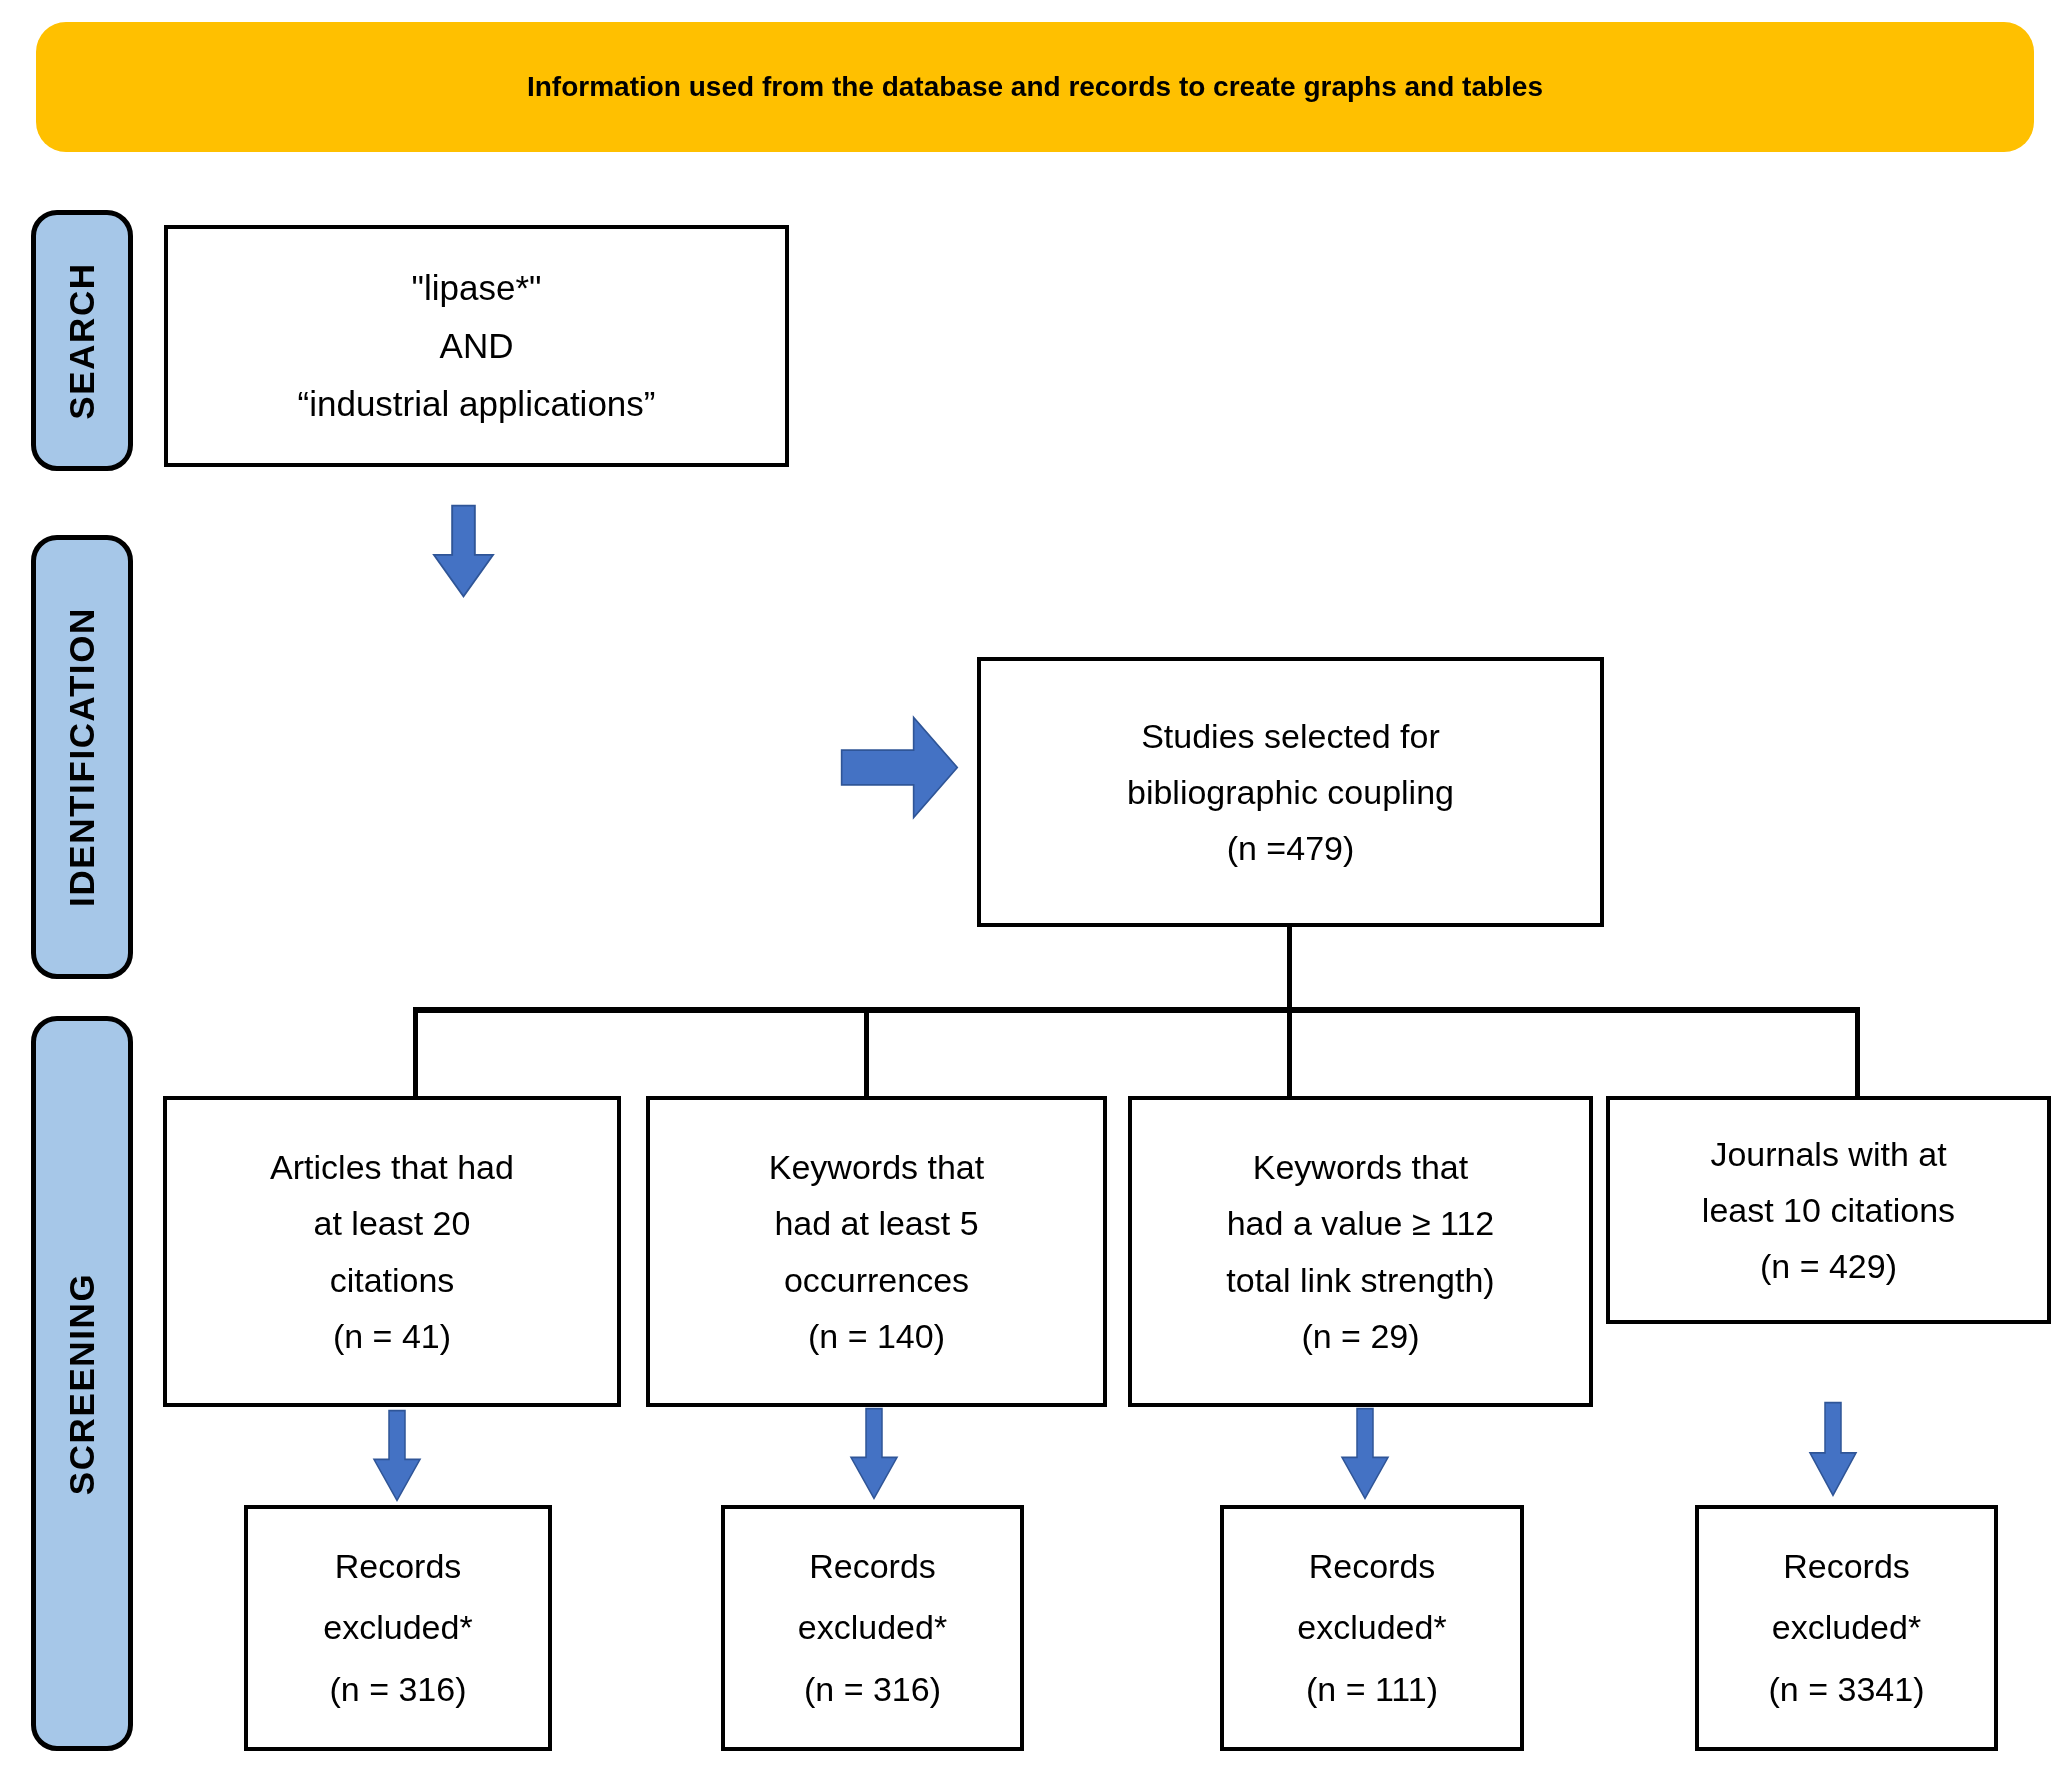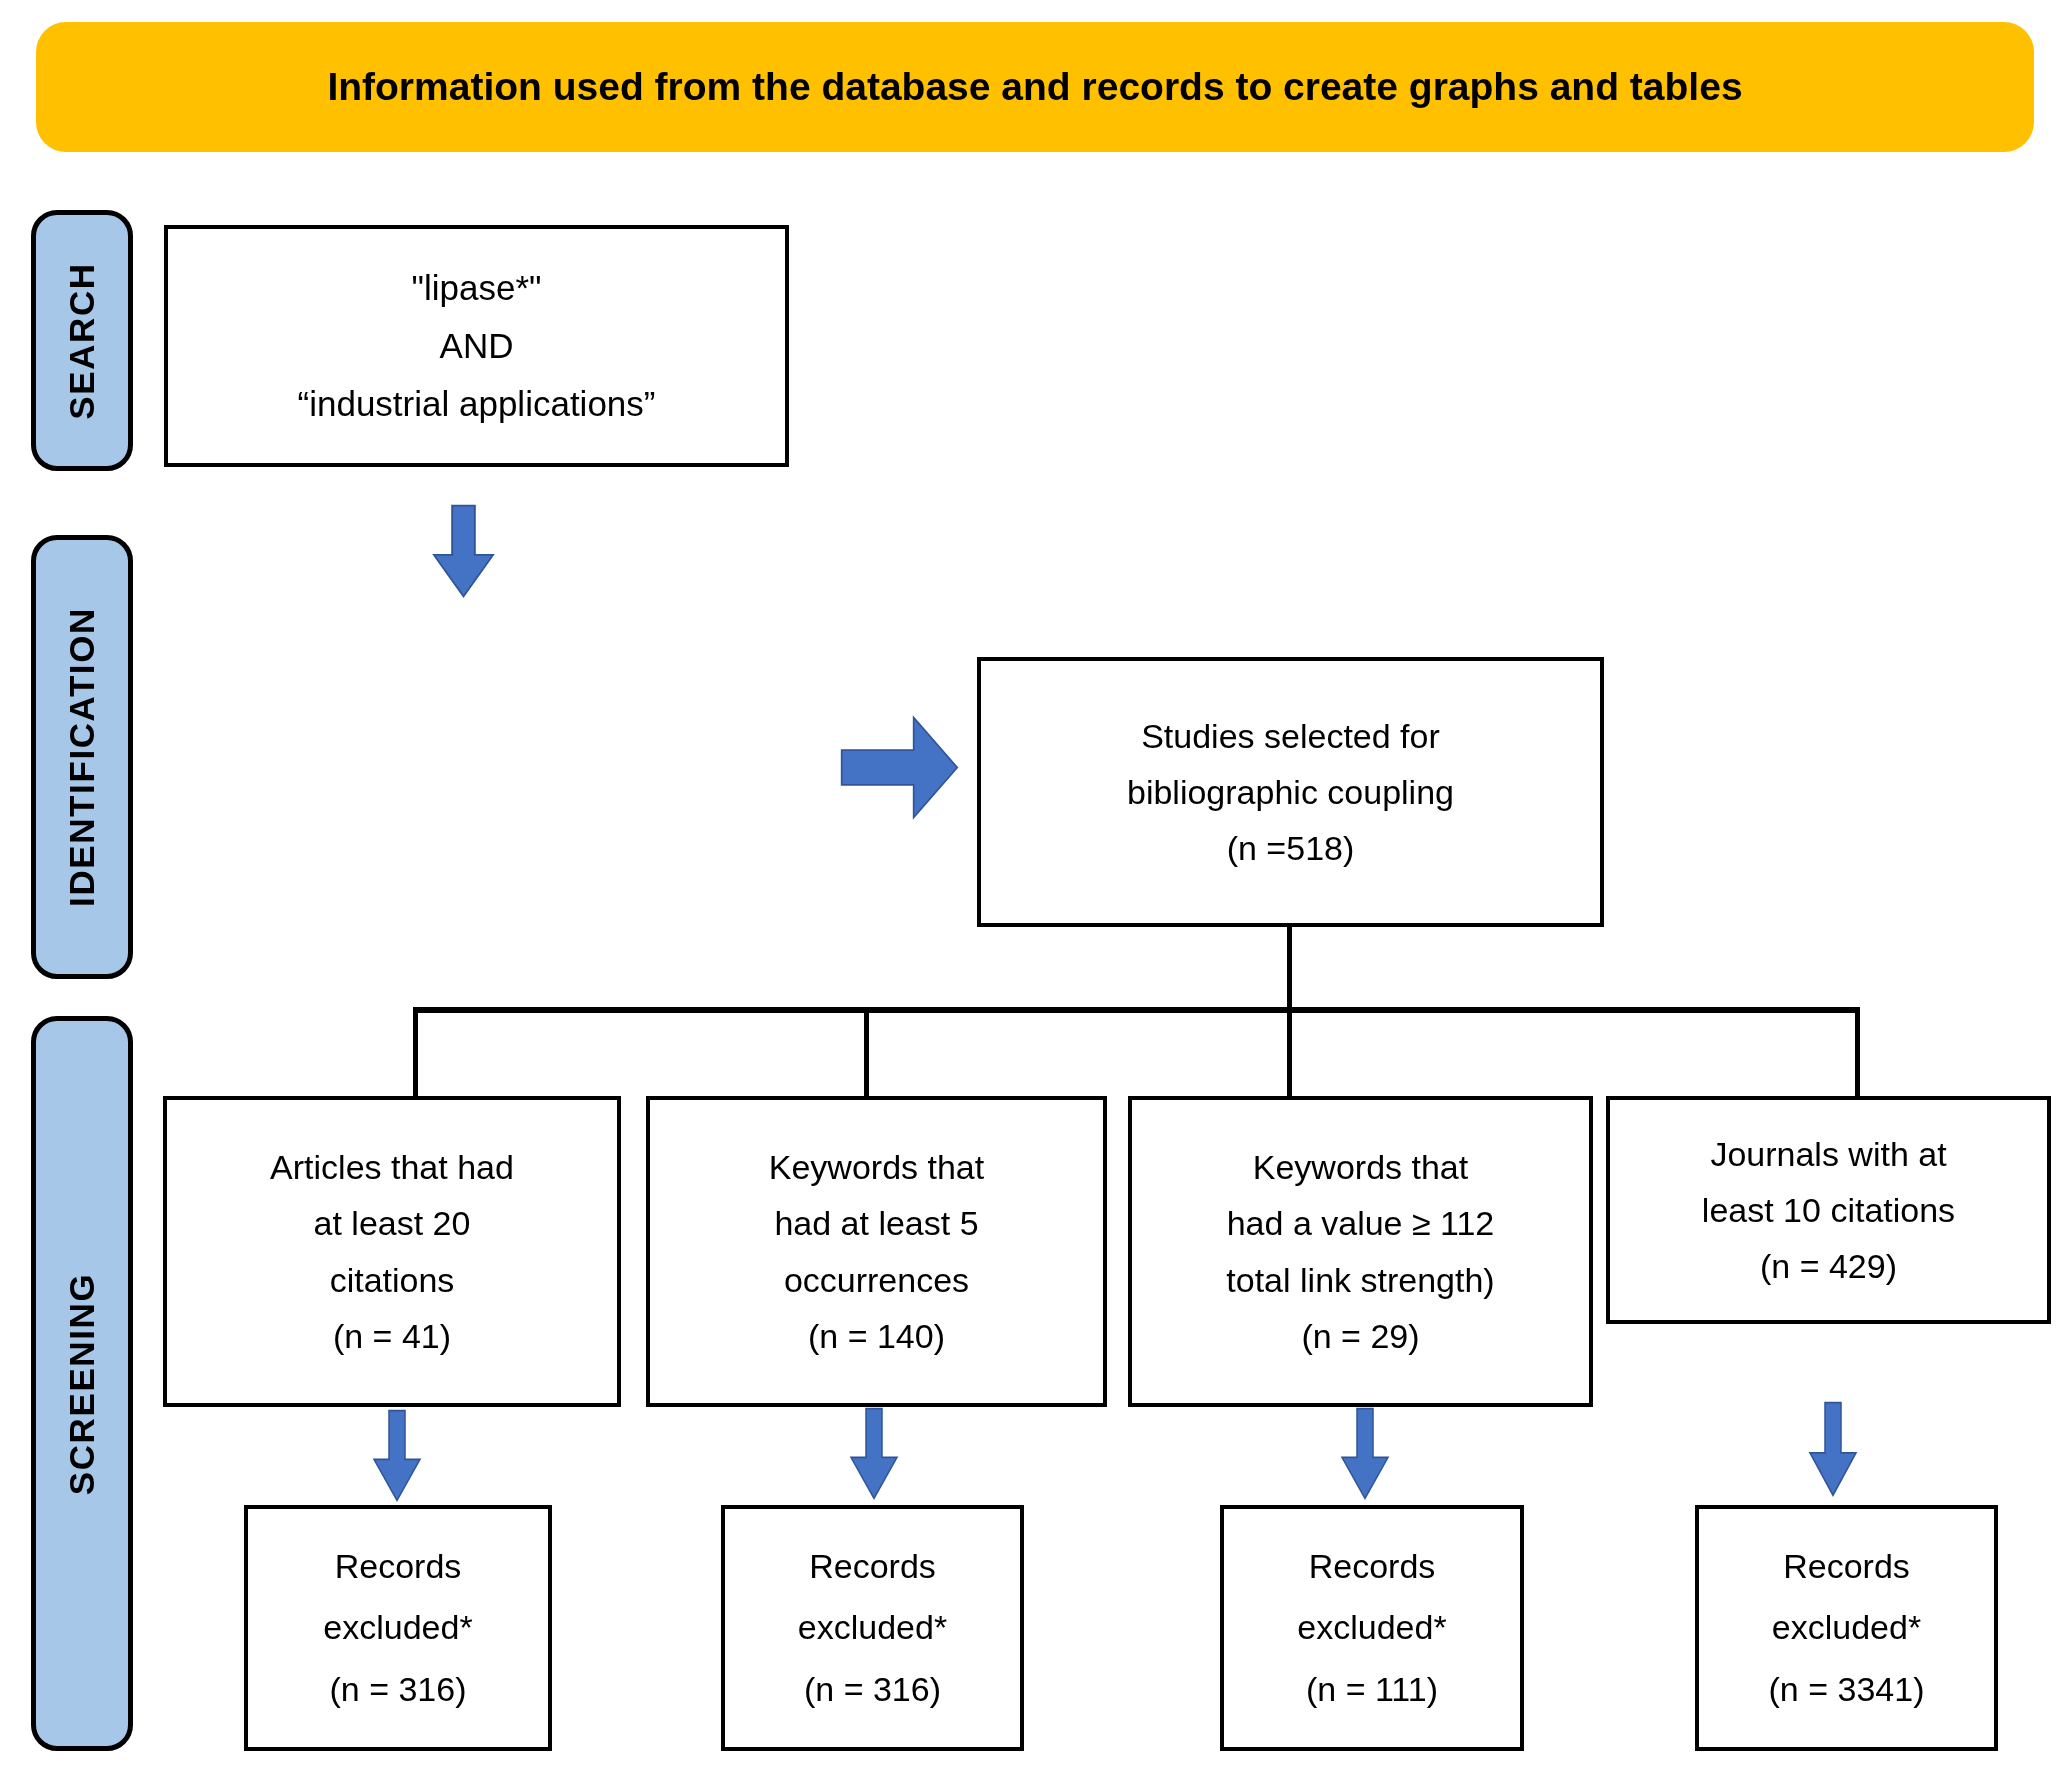--- a/index.html
+++ b/index.html
@@ -11,21 +11,21 @@
   }
   *{box-sizing:border-box;margin:0;padding:0;}
   html,body{background:#ffffff;}
   body{font-family:"Liberation Sans", sans-serif;}
   .page{position:relative;width:2066px;height:1771px;background:#ffffff;overflow:hidden;}
 
   .banner{
     position:absolute;left:36px;top:22px;width:1998px;height:130px;
     background:var(--banner-bg,#FFC000);border-radius:30px;
     display:flex;align-items:center;justify-content:center;
-    font-size:39px;font-weight:700;color:#000;text-align:center;
+    font-size:28px;font-weight:700;color:#000;text-align:center;
   }
 
   .stage-pill{
     position:absolute;left:31px;width:102px;
     background:var(--stage-pill-bg,#A6C7E8);
     border:5.5px solid #000;border-radius:26px;
     display:flex;align-items:center;justify-content:center;
   }
   .stage-pill span{
     transform:rotate(-90deg);white-space:nowrap;
@@ -101,21 +101,21 @@
 
 
   <div class="arrow arrow-right-ident">
     <svg viewBox="0 0 220 200" preserveAspectRatio="none" aria-hidden="true">
       <polygon points="3,68 135,68 135,8 215,100 135,192 135,132 3,132"></polygon>
     </svg>
   </div>
 
   <div class="flow-box box-selected">Studies selected for
 bibliographic coupling
-(n =518)</div>
+(n =479)</div>
 
   <div class="cline line-drop"></div>
   <div class="cline line-horizontal"></div>
   <div class="cline line-stub-a"></div>
   <div class="cline line-stub-b"></div>
   <div class="cline line-stub-d"></div>
 
   <div class="flow-box box-criteria-0">Articles that had
 at least 20
 citations

